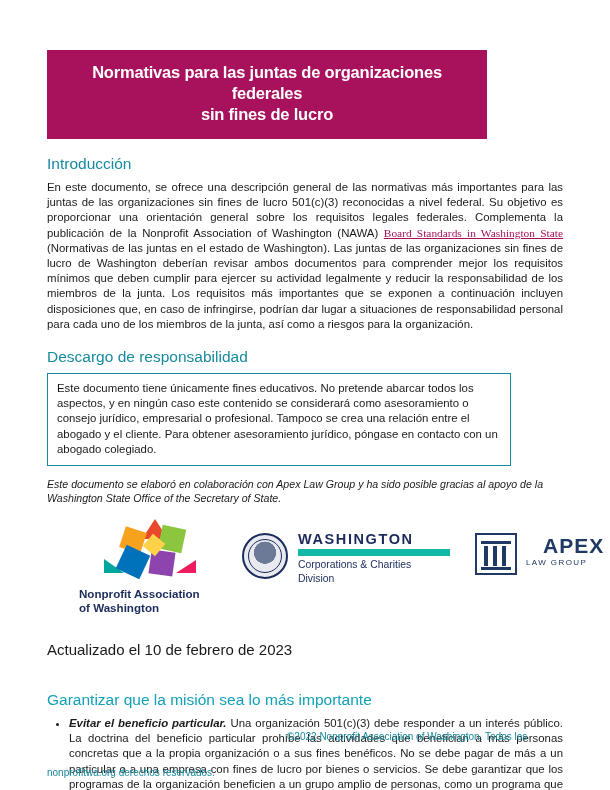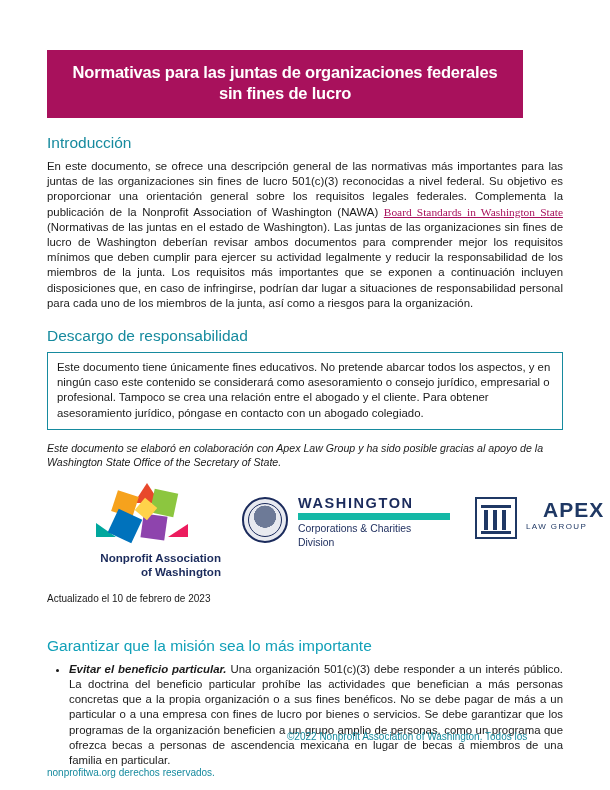--- a/index.html
+++ b/index.html
@@ -26,21 +26,21 @@
     left: 47px;
     top: 50px;
     width: 516px;
   }
   
   .title-banner {
     background: #a8115c;
     color: #ffffff;
     padding: 12px 16px 14px 16px;
     box-sizing: border-box;
-    width: 476px;
+    width: 440px;
   }
   .title-banner .title-line {
     font-size: 16.5px;
     line-height: 21px;
     font-weight: bold;
     text-align: center;
     letter-spacing: -0.2px;
   }
   
   .h-section {
@@ -63,45 +63,45 @@
   .body-text a, .link {
     color: #a8115c;
     text-decoration: underline;
     font-family: Liberation Serif, serif;
   }
   
   .disclaim-box {
     border: 1px solid #168a9e;
     padding: 7px 9px 8px 9px;
     box-sizing: border-box;
-    width: 516px;
+    width: 464px;
     margin-top: 2px;
   }
   .disclaim-box .body-text {
     text-align: left;
   }
   .credit {
     font-size: 10.6px;
     line-height: 14px;
     font-style: italic;
     color: #1a1a1a;
     margin-top: 11px;
   }
   
   .logos {
     position: relative;
     height: 108px;
     margin-top: 14px;
   }
   .logo-nawa {
     position: absolute;
-    left: 24px;
+    left: 32px;
     top: 0;
     width: 150px;
-    text-align: right;
+    text-align: left;
   }
   .nawa-mark {
     position: relative;
     width: 104px;
     height: 62px;
     margin: 0 auto 6px auto;
   }
   .nawa-mark span {
     position: absolute;
     display: block;
@@ -194,23 +194,23 @@
   }
   .apex-sub {
     position: absolute;
     left: 51px;
     top: 25px;
     font-size: 8px;
     color: #1f3864;
     letter-spacing: 1.4px;
   }
   .updated {
-    font-size: 10px;
+    font-size: 15px;
     color: #1a1a1a;
-    margin-top: 2px;
+    margin-top: 14px;
   }
   
   ul.bullets {
     margin: 6px 0 0 0;
     padding-left: 22px;
   }
   ul.bullets li {
     font-size: 11.4px;
     line-height: 15.2px;
     color: #1a1a1a;

